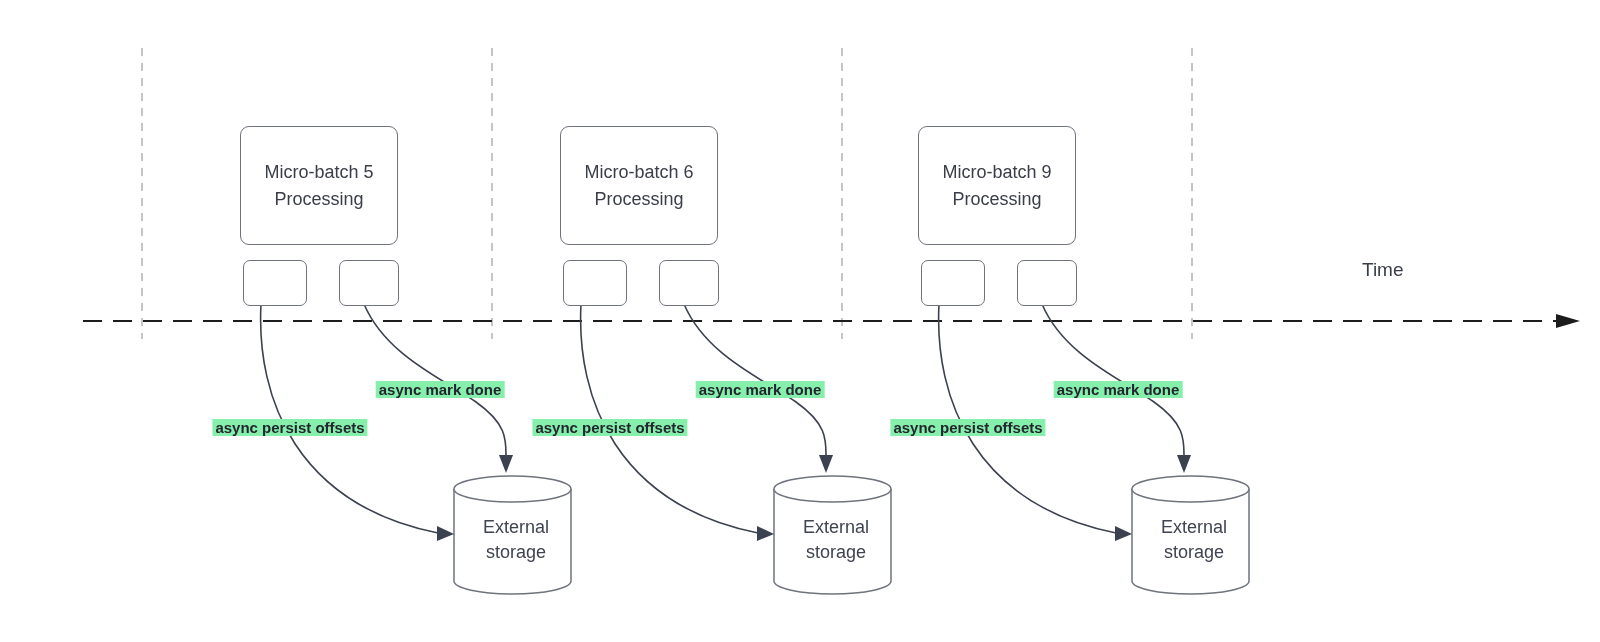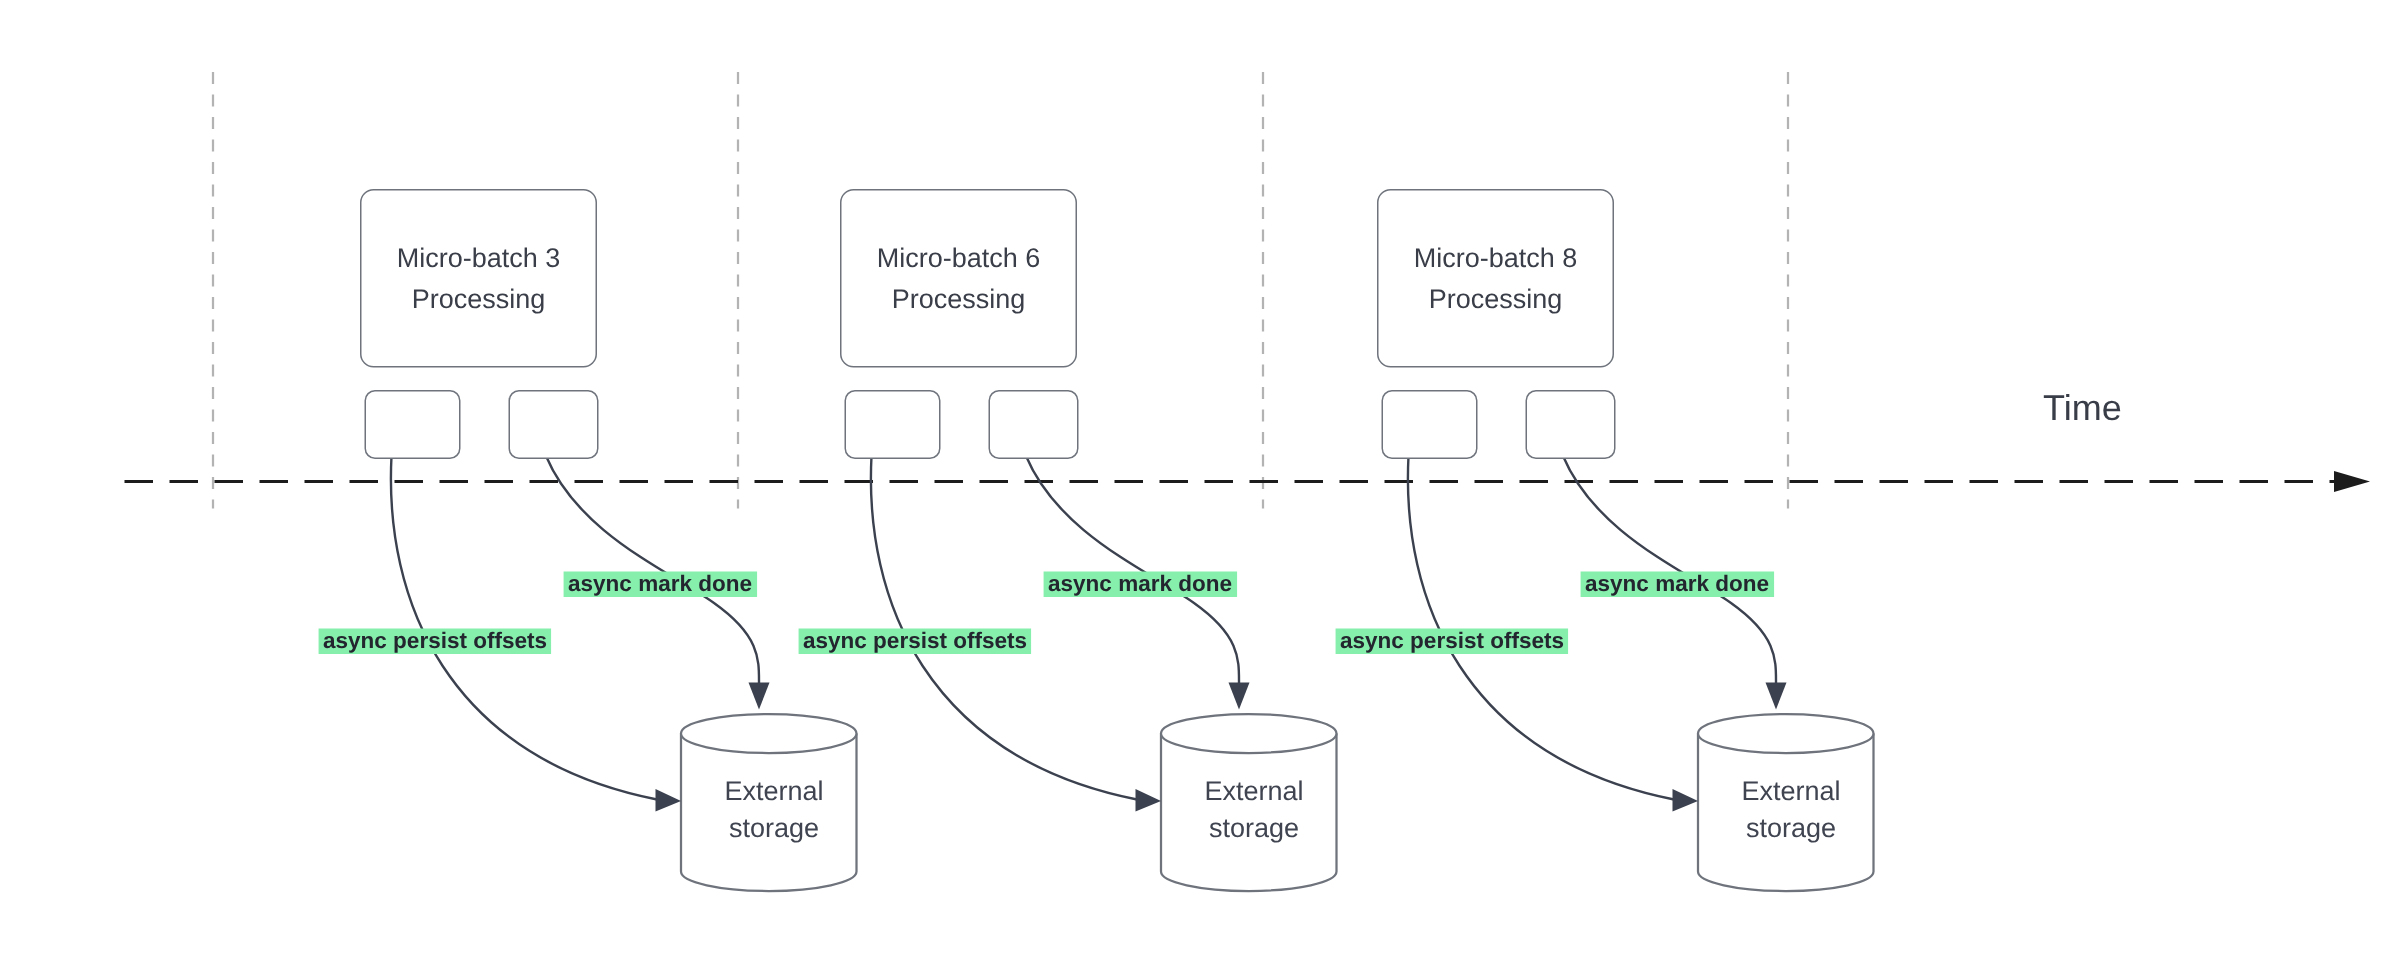--- a/index.html
+++ b/index.html
@@ -26,21 +26,21 @@
     position:absolute; transform:translateX(-50%);
     font-size:15px; font-weight:bold; color:#23262e;
     background:#86efac; padding:0 3px; white-space:nowrap;
   }
   .storage-label {
     position:absolute; top:515px; width:124px; text-align:center;
     font-size:18px; line-height:25px; color:#3f4450; pointer-events:none;
   }
   .time-label {
     position:absolute; left:1362px; top:259px;
-    font-size:24px; color:#383d47;
+    font-size:19px; color:#383d47;
   }
 
   
   .u1 { left:240px; }
   .u2 { left:560px; }
   .u3 { left:918px; } 
 </style>
 </head>
 <body>
 
@@ -88,21 +88,21 @@
         <ellipse cx="272.5" cy="489" rx="58.5" ry="13" fill="#ffffff" stroke="#6e737c" stroke-width="1.5"></ellipse>
       </g>
       <path d="M21,304 C16,400 58,505 198,533" fill="none" stroke="#3b414e" stroke-width="1.6"></path>
       <polygon points="197,526 214,534 197,541" fill="#3b414e"></polygon>
       <path d="M124,304 C146,356 205,380 236,402 S266,440 266,456" fill="none" stroke="#3b414e" stroke-width="1.6"></path>
       <polygon points="259,455 273,455 266,473" fill="#3b414e"></polygon>
     </g>
   </svg>
 
   <div class="main-box u1">
-    <span>Micro-batch 3</span>
+    <span>Micro-batch 5</span>
     <span>Processing</span>
   </div>
   <div class="small-box sb-left" style="left:243px;"></div>
   <div class="small-box sb-right" style="left:339px;"></div>
   <div class="curve-label" style="left:290px; top:419px;">async persist offsets</div>
   <div class="curve-label" style="left:440px; top:381px;">async mark done</div>
   <div class="storage-label" style="left:454px;">
     <div>External</div>
     <div>storage</div>
   </div>
@@ -114,21 +114,21 @@
   <div class="small-box sb-left" style="left:563px;"></div>
   <div class="small-box sb-right" style="left:659px;"></div>
   <div class="curve-label" style="left:610px; top:419px;">async persist offsets</div>
   <div class="curve-label" style="left:760px; top:381px;">async mark done</div>
   <div class="storage-label" style="left:774px;">
     <div>External</div>
     <div>storage</div>
   </div>
 
   <div class="main-box u3">
-    <span>Micro-batch 8</span>
+    <span>Micro-batch 9</span>
     <span>Processing</span>
   </div>
   <div class="small-box sb-left" style="left:921px;"></div>
   <div class="small-box sb-right" style="left:1017px;"></div>
   <div class="curve-label" style="left:968px;  top:419px;">async persist offsets</div>
   <div class="curve-label" style="left:1118px; top:381px;">async mark done</div>
   <div class="storage-label" style="left:1132px;">
     <div>External</div>
     <div>storage</div>
   </div>

